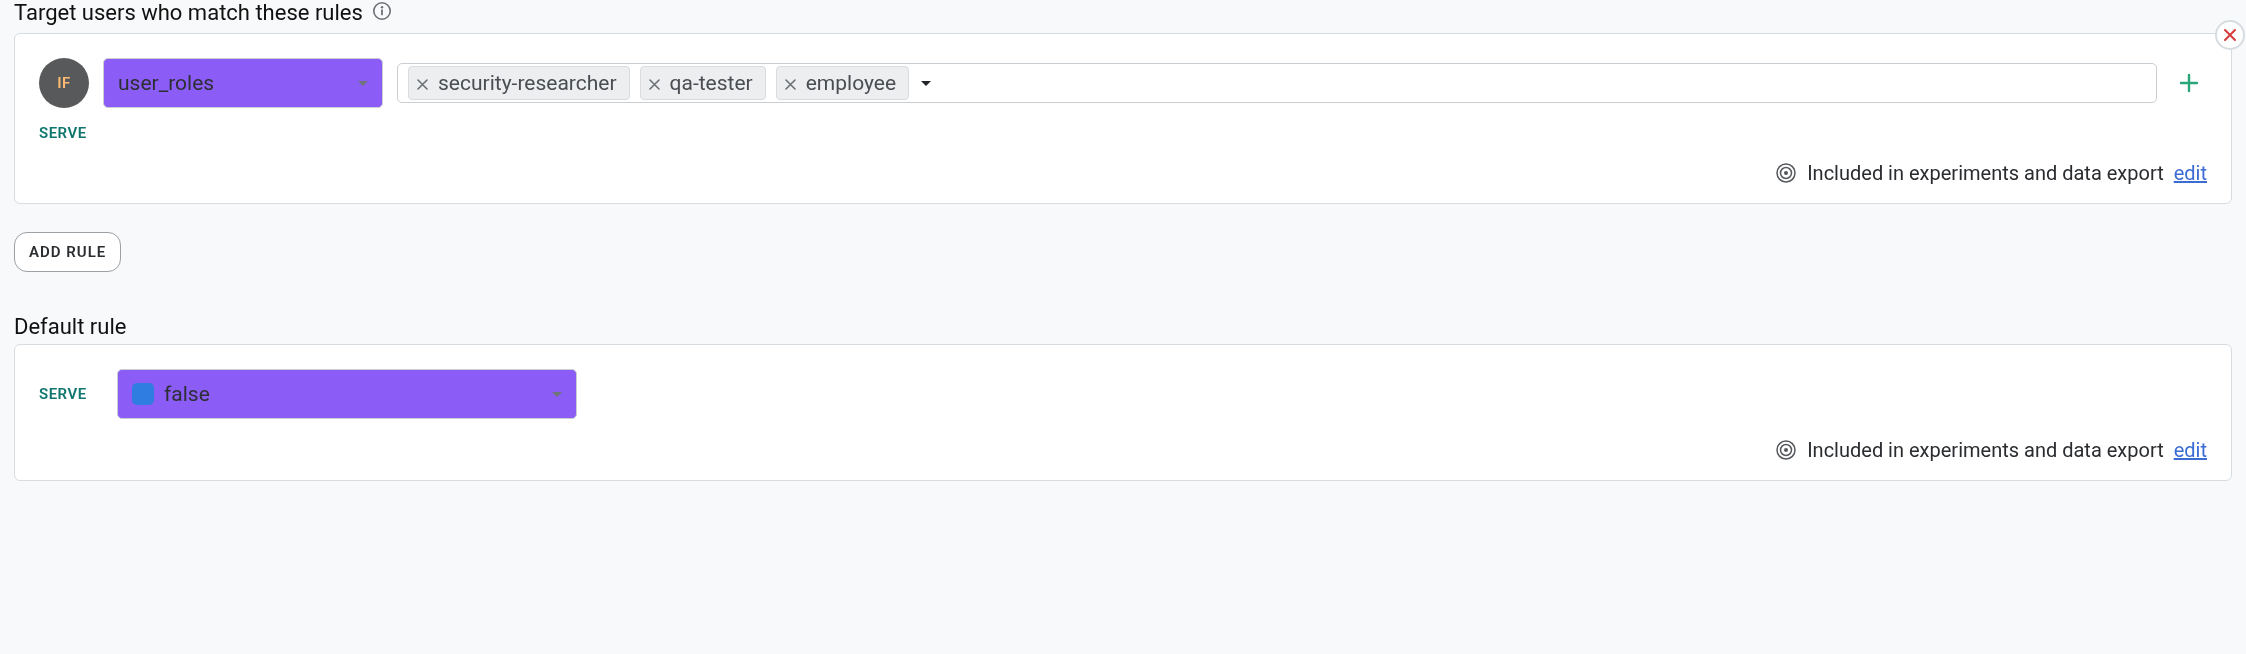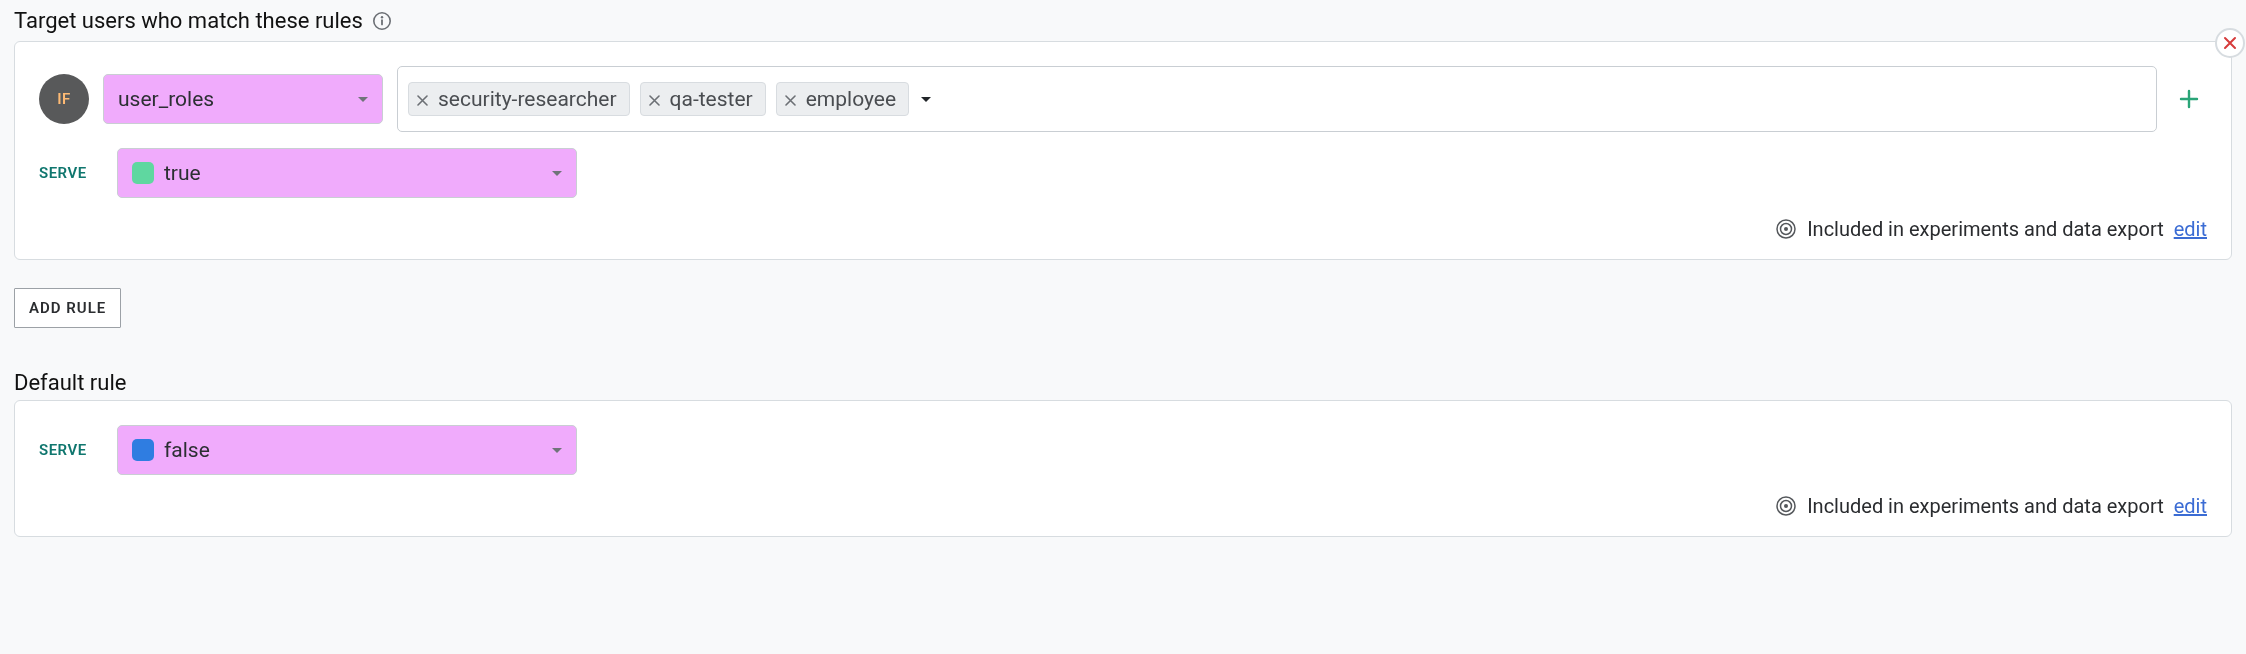--- a/index.html
+++ b/index.html
@@ -6,23 +6,22 @@
   html, body { margin: 0; padding: 0; }
   body {
     font-family: -apple-system, BlinkMacSystemFont, "Segoe UI", Roboto, Helvetica, Arial, sans-serif;
     background: #f8f9fa;
     color: #212529;
     font-size: 20px;
     padding: 0 14px 20px 14px;
   }
   .section-title-row {
     display: flex;
-    align-items: center;
     gap: 8px;
-    margin-top: 8px;
+    margin-top: 0;
     padding-top: 0;
     margin-bottom: 8px;
     font-size: 22px;
     color: #111;
   }
   .info-icon {
     display: inline-flex;
     align-items: center;
     justify-content: center;
     width: 22px;
@@ -80,21 +79,21 @@
     font-size: 15px;
     font-weight: 600;
     letter-spacing: 0.5px;
     color: #0f766e;
     text-align: left;
   }
   .select {
     height: 50px;
     border: 1px solid #c9ced3;
     border-radius: 5px;
-    background: #f0abfc;
+    background: #8b5cf6;
     display: flex;
     align-items: center;
     padding: 0 14px;
     color: #2c2f33;
     font-size: 21px;
     cursor: pointer;
     position: relative;
   }
   .select .chev {
     position: absolute;
@@ -102,21 +101,21 @@
     top: 50%;
     transform: translateY(-50%);
     pointer-events: none;
     color: #6f7479;
   }
   .w-attr  { width: 280px; flex: 0 0 280px; }
   .w-op    { width: 290px; flex: 0 0 290px; }
   .w-serve { width: 460px; flex: 0 0 460px; }
   .multivalue {
     flex: 1 1 auto;
-    height: 66px;
+    height: 40px;
     border: 1px solid #c9ced3;
     border-radius: 5px;
     background: #fff;
     display: flex;
     align-items: center;
     gap: 10px;
     padding: 0 44px 0 10px;
     position: relative;
     cursor: text;
   }
@@ -170,21 +169,21 @@
     text-decoration: underline;
     cursor: pointer;
   }
   .btn {
     display: inline-flex;
     align-items: center;
     justify-content: center;
     height: 40px;
     padding: 0 14px;
     border: 1px solid #9ca1a6;
-    border-radius: 1px;
+    border-radius: 13px;
     background: #fff;
     font-size: 15px;
     font-weight: 600;
     letter-spacing: 1px;
     color: #2b2d30;
     cursor: pointer;
   }
   .section-title-2 {
     font-size: 22px;
     color: #111;
@@ -263,29 +262,20 @@
 
     <div class="add-btn">
       <svg width="22" height="22" viewBox="0 0 22 22">
         <path d="M11 3 V19 M3 11 H19" stroke="currentColor" stroke-width="2.4" stroke-linecap="round"></path>
       </svg>
     </div>
   </div>
 
   <div class="row">
     <div class="serve-label">SERVE</div>
-    <div class="select w-serve">
-      <span class="swatch" style="background: rgb(95, 215, 160);"></span>
-      <span>true</span>
-      <span class="chev">
-        <svg width="14" height="14" viewBox="0 0 14 14">
-            <path d="M2 5 L7 10 L12 5" fill="currentColor"></path>
-          </svg>
-      </span>
-    </div>
   </div>
 
   <div class="card-footer">
     <span class="target-icon">
       <svg width="22" height="22" viewBox="0 0 22 22" fill="none">
         <circle cx="11" cy="11" r="9" stroke="currentColor" stroke-width="1.5"></circle>
         <circle cx="11" cy="11" r="5.5" stroke="currentColor" stroke-width="1.5"></circle>
         <circle cx="11" cy="11" r="2" fill="currentColor"></circle>
       </svg>
     </span>

